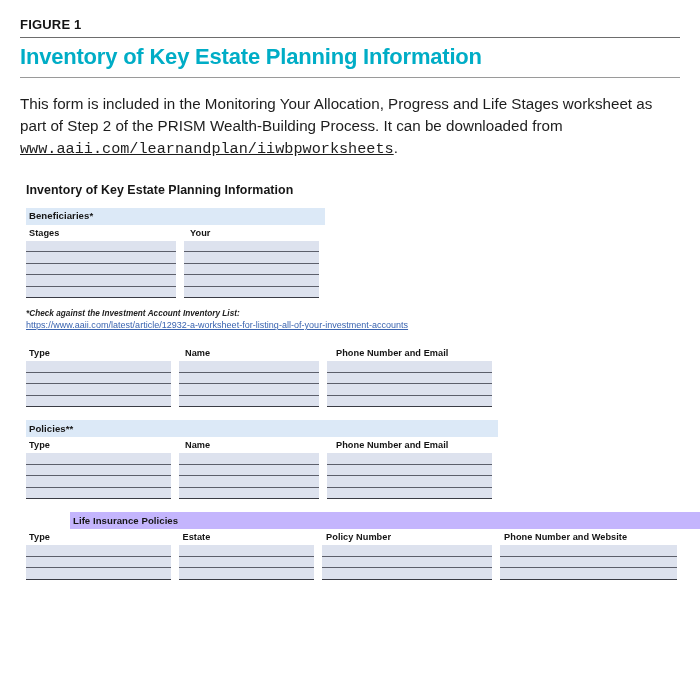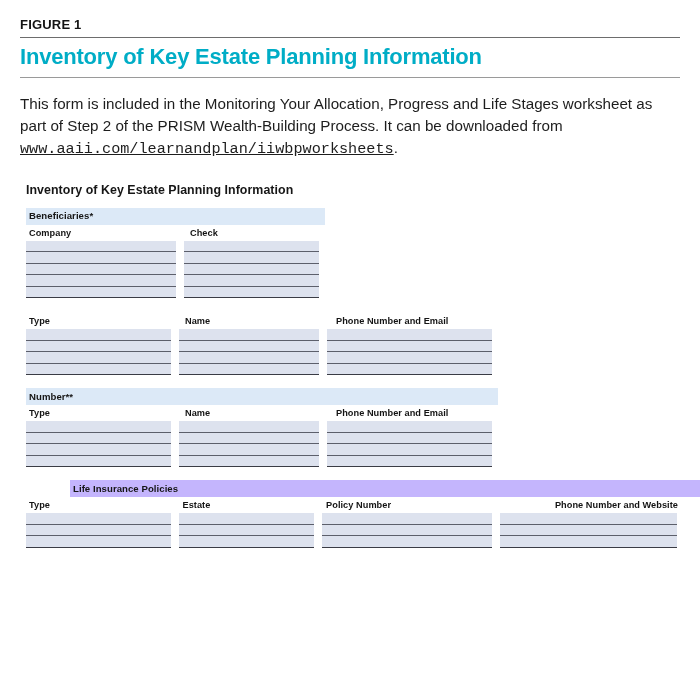--- a/index.html
+++ b/index.html
@@ -144,40 +144,41 @@
     <span>This form is included in the Monitoring Your Allocation, Progress and Life Stages worksheet as part of Step 2 of the PRISM Wealth-Building Process. It can be downloaded from </span><span class="inline-link">www.aaii.com/learnandplan/iiwbpworksheets</span><span>.</span>
   </p>
 </div>
 
 <div class="form-block">
   <div class="form-title">Inventory of Key Estate Planning Information</div>
   <div id="sections-host">
       <div class="section">
         <div class="section-band" style="width: 293px; background: rgb(220, 233, 247);">Beneficiaries*</div>
         <div class="col-head-row">
-          <div class="col-head" style="width: 150px; margin-right: 8px;">Company</div>
-          <div class="col-head" style="width: 135px;">Check</div>
+          <div class="col-head" style="width: 150px; margin-right: 8px;">Stages</div>
+          <div class="col-head" style="width: 135px;">Your</div>
         </div>
         <div class="fields-row">
           <div class="field-col" style="width: 150px; margin-right: 8px;">
             <div class="cell" style="background: rgb(221, 226, 238);"></div>
             <div class="cell" style="background: rgb(221, 226, 238);"></div>
             <div class="cell" style="background: rgb(221, 226, 238);"></div>
             <div class="cell" style="background: rgb(221, 226, 238);"></div>
             <div class="cell last" style="background: rgb(221, 226, 238);"></div>
           </div>
           <div class="field-col" style="width: 135px;">
             <div class="cell" style="background: rgb(221, 226, 238);"></div>
             <div class="cell" style="background: rgb(221, 226, 238);"></div>
             <div class="cell" style="background: rgb(221, 226, 238);"></div>
             <div class="cell" style="background: rgb(221, 226, 238);"></div>
             <div class="cell last" style="background: rgb(221, 226, 238);"></div>
           </div>
         </div>
       </div>
+      <div class="footnote">*Check against the Investment Account Inventory List:<span class="footnote-link">https://www.aaii.com/latest/article/12932-a-worksheet-for-listing-all-of-your-investment-accounts</span></div>
       <div class="gap-md"></div>
       <div class="section">
         <div class="col-head-row">
           <div class="col-head" style="width: 145px; margin-right: 8px;">Type</div>
           <div class="col-head" style="width: 140px; margin-right: 8px;">Name</div>
           <div class="col-head" style="width: 165px;">Phone Number and Email</div>
         </div>
         <div class="fields-row">
           <div class="field-col" style="width: 145px; margin-right: 8px;">
             <div class="cell" style="background: rgb(221, 226, 238);"></div>
@@ -194,21 +195,21 @@
           <div class="field-col" style="width: 165px;">
             <div class="cell" style="background: rgb(221, 226, 238);"></div>
             <div class="cell" style="background: rgb(221, 226, 238);"></div>
             <div class="cell" style="background: rgb(221, 226, 238);"></div>
             <div class="cell last" style="background: rgb(221, 226, 238);"></div>
           </div>
         </div>
       </div>
       <div class="gap-sm"></div>
       <div class="section">
-        <div class="section-band" style="width: 466px; background: rgb(220, 233, 247);">Number**</div>
+        <div class="section-band" style="width: 466px; background: rgb(220, 233, 247);">Policies**</div>
         <div class="col-head-row">
           <div class="col-head" style="width: 145px; margin-right: 8px;">Type</div>
           <div class="col-head" style="width: 140px; margin-right: 8px;">Name</div>
           <div class="col-head" style="width: 165px;">Phone Number and Email</div>
         </div>
         <div class="fields-row">
           <div class="field-col" style="width: 145px; margin-right: 8px;">
             <div class="cell" style="background: rgb(221, 226, 238);"></div>
             <div class="cell" style="background: rgb(221, 226, 238);"></div>
             <div class="cell" style="background: rgb(221, 226, 238);"></div>
@@ -228,21 +229,21 @@
           </div>
         </div>
       </div>
       <div class="gap-sm"></div>
       <div class="section">
         <div class="section-band" style="width: 651px; background: #c4b5fd; margin-left: 44px;">Life Insurance Policies</div>
         <div class="col-head-row">
           <div class="col-head" style="width: 145px; margin-right: 8px;">Type</div>
           <div class="col-head" style="width: 135px; margin-right: 8px;">Estate</div>
           <div class="col-head" style="width: 170px; margin-right: 8px;">Policy Number</div>
-          <div class="col-head" style="width: 177px; text-align: right;">Phone Number and Website</div>
+          <div class="col-head" style="width: 177px;">Phone Number and Website</div>
         </div>
         <div class="fields-row">
           <div class="field-col" style="width: 145px; margin-right: 8px;">
             <div class="cell" style="background: rgb(221, 226, 238);"></div>
             <div class="cell" style="background: rgb(221, 226, 238);"></div>
             <div class="cell last" style="background: rgb(221, 226, 238);"></div>
           </div>
           <div class="field-col" style="width: 135px; margin-right: 8px;">
             <div class="cell" style="background: rgb(221, 226, 238);"></div>
             <div class="cell" style="background: rgb(221, 226, 238);"></div>

